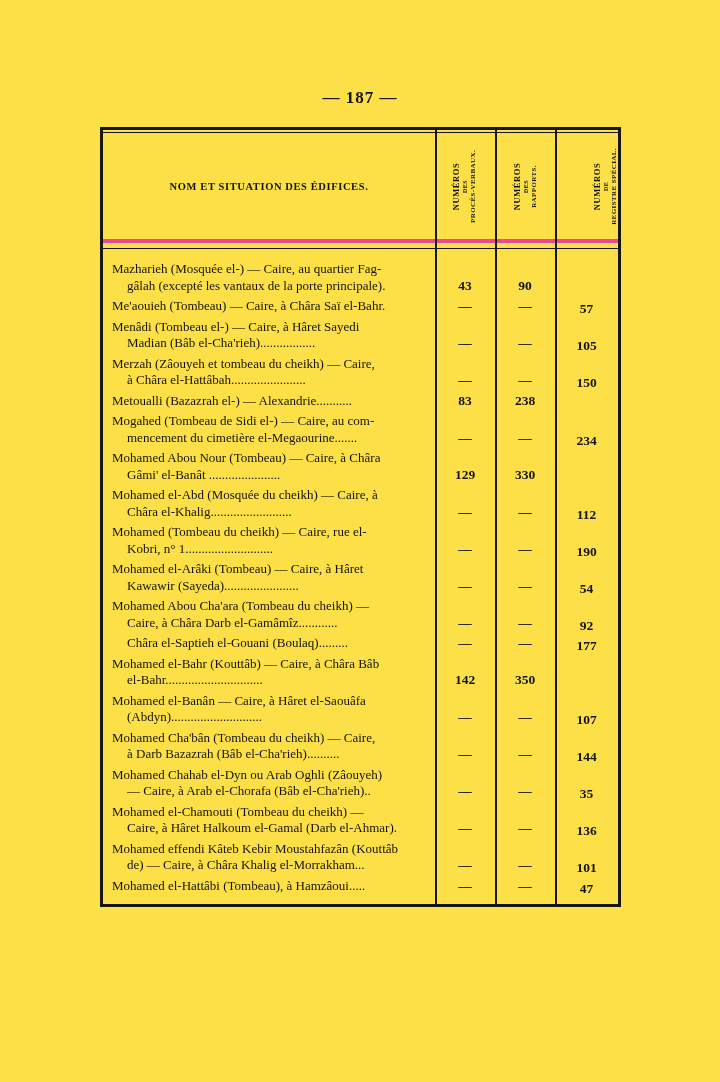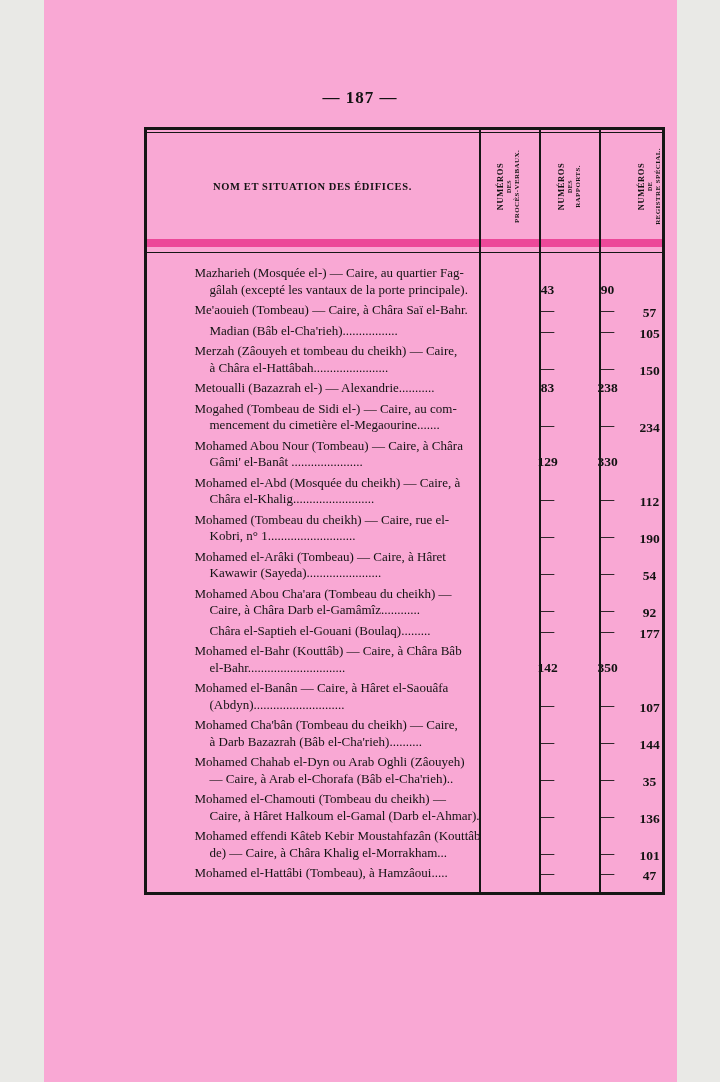--- a/index.html
+++ b/index.html
@@ -1,51 +1,51 @@
 <!DOCTYPE html>
 <html><head>
 <meta charset="utf-8">
 <style>
   html,body{margin:0;padding:0;background:#e9e9e6;}
   .page{
-    width:633px;height:1082px;margin:0 auto;position:relative;
-    background:#f9a8d4;color:#131313;overflow:hidden;
+    width:720px;height:1082px;margin:0 auto;position:relative;
+    background:#fde047;color:#131313;overflow:hidden;
     font-family:"Liberation Serif","DejaVu Serif",serif;
   }
   .page-number{
     position:absolute;top:88px;left:0;width:100%;
     text-align:center;font-size:17px;font-weight:bold;letter-spacing:1px;
   }
   .table{
     position:absolute;left:100px;top:127px;width:515px;
     border:3px solid #161616;background:transparent;
   }
   .table::before{content:'';display:block;height:2px;border-bottom:1px solid #161616;}
   .vline{position:absolute;top:0;bottom:0;width:2px;background:#161616;z-index:2;}
   .vline1{left:332px;}
   .vline2{left:392px;}
   .vline3{left:452px;}
   .thead{
     display:grid;grid-template-columns:332px 60px 60px auto;
-    height:106px;border-bottom:8px solid #ec4899;
+    height:106px;border-bottom:4px solid #ec4899;
   }
   .head-rule{height:5px;border-bottom:1px solid #161616;}
   .name-head{
     display:flex;align-items:center;justify-content:center;
     font-size:10.5px;font-weight:bold;letter-spacing:0.6px;text-align:center;
   }
   .vhead-cell{display:flex;align-items:center;justify-content:center;overflow:visible;}
   .vhead{
     transform:rotate(-90deg);width:100px;text-align:center;white-space:nowrap;
     font-weight:bold;line-height:1.25;
   }
   .vh-l1{font-size:8.5px;letter-spacing:0.6px;}
   .vh-l2{font-size:6px;letter-spacing:0.5px;}
   .vh-l3{font-size:7px;letter-spacing:0.4px;}
-  .tbody{padding:10px 0 8px 0;margin-left:39px;}
+  .tbody{padding:10px 0 8px 0;}
   .row{display:grid;grid-template-columns:332px 60px 60px auto;padding:2px 0;}
   .cell-name{
     padding-left:9px;padding-right:1px;overflow:hidden;
     font-size:13px;line-height:16.5px;
   }
   .nline{white-space:nowrap;}
   .nline.cont{padding-left:15px;}
   .cell-num{
     display:flex;align-items:flex-end;justify-content:center;
     font-size:13.5px;font-weight:600;line-height:16.5px;
@@ -118,20 +118,21 @@
           </div>
           <div class="cell-num cell-rap">
             <span>—</span>
           </div>
           <div class="cell-num cell-reg">
             <span>57</span>
           </div>
         </div>
         <div class="row">
           <div class="cell-name">
+            <div class="nline">Menâdi (Tombeau el-) — Caire, à Hâret Sayedi</div>
             <div class="nline cont">Madian (Bâb el-Cha'rieh).................</div>
           </div>
           <div class="cell-num cell-pv">
             <span>—</span>
           </div>
           <div class="cell-num cell-rap">
             <span>—</span>
           </div>
           <div class="cell-num cell-reg">
             <span>105</span>

